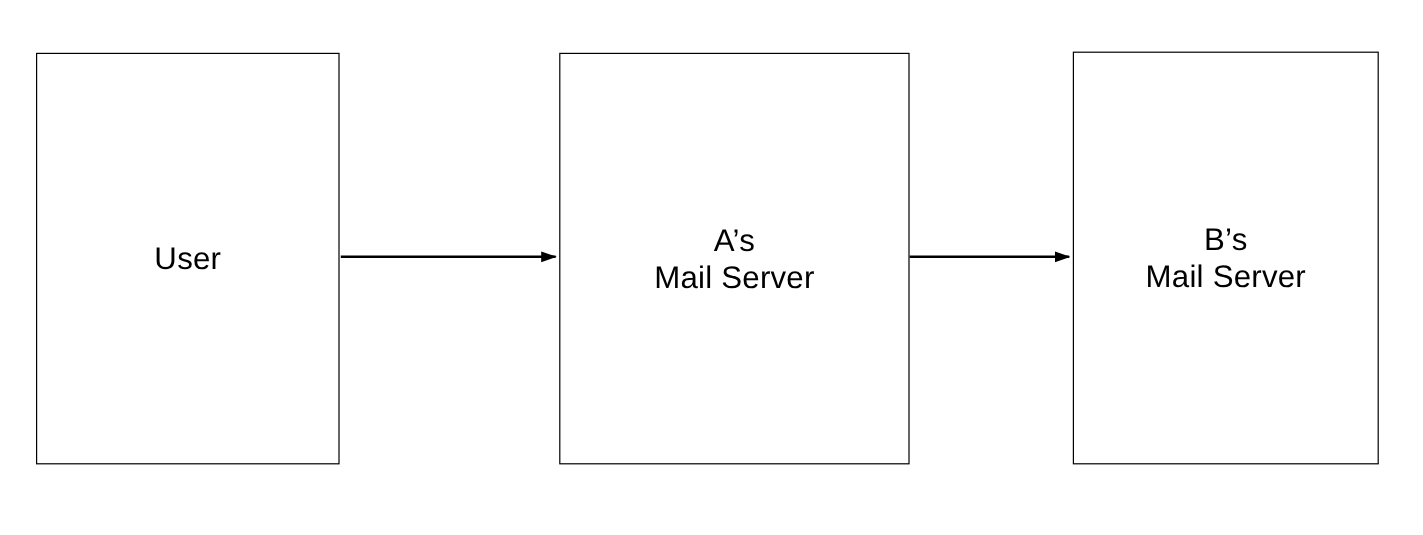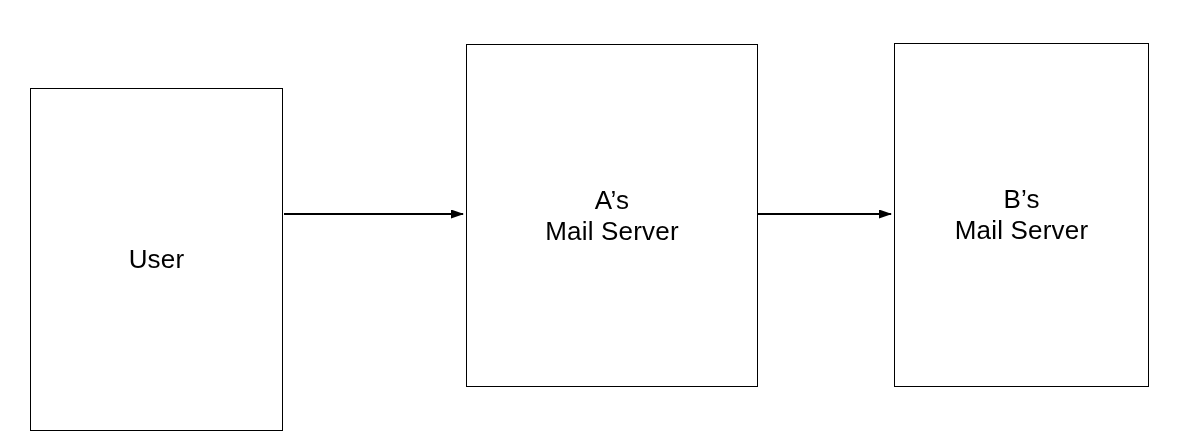--- a/index.html
+++ b/index.html
@@ -33,21 +33,21 @@
     justify-content: center;
   }
   .node-label {
     text-align: center;
     color: #000000;
     font-size: 26px;
     line-height: 31px;
     font-weight: 400;
     letter-spacing: 0.2px;
   }
-  .node-user        { left: 30px;  top: 44px; width: 253px; height: 343px; margin-top: 44px; }
+  .node-user        { left: 30px;  top: 44px; width: 253px; height: 343px; }
   .node-a-mail      { left: 466px; top: 44px; width: 292px; height: 343px; }
   .node-b-mail      { left: 894px; top: 43px; width: 255px; height: 344px; }
 </style>
 </head>
 <body>
 
 <div class="canvas">
 
   <svg class="arrows" viewBox="0 0 1186 446" xmlns="http://www.w3.org/2000/svg">
     <defs>

